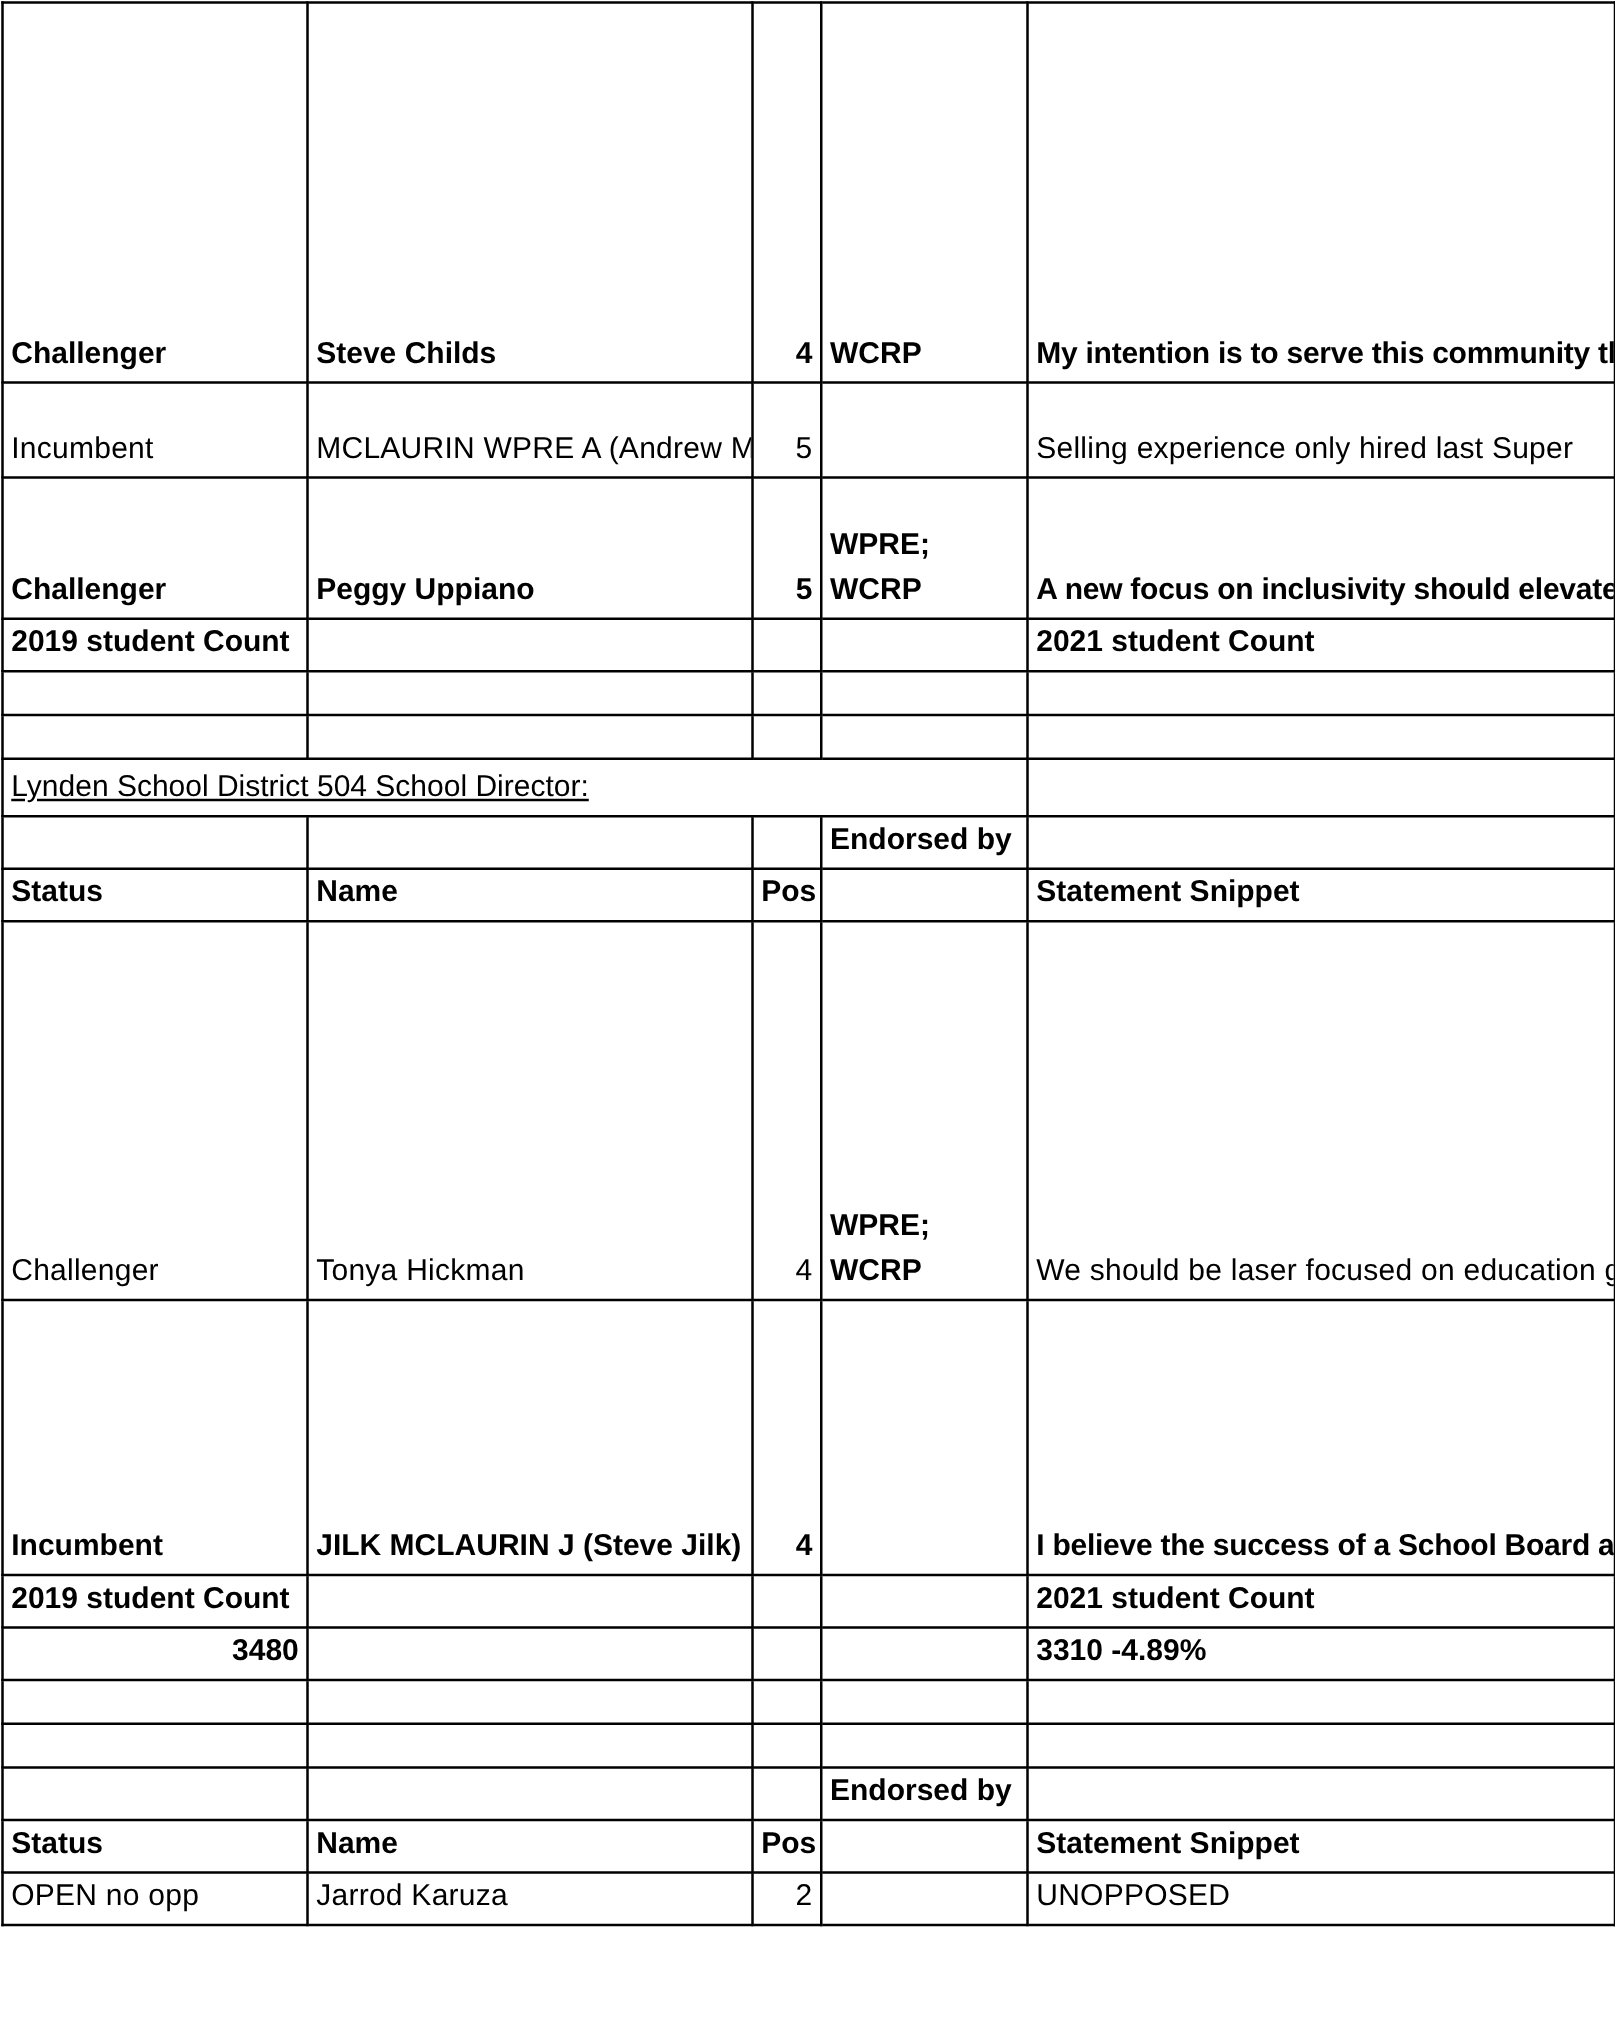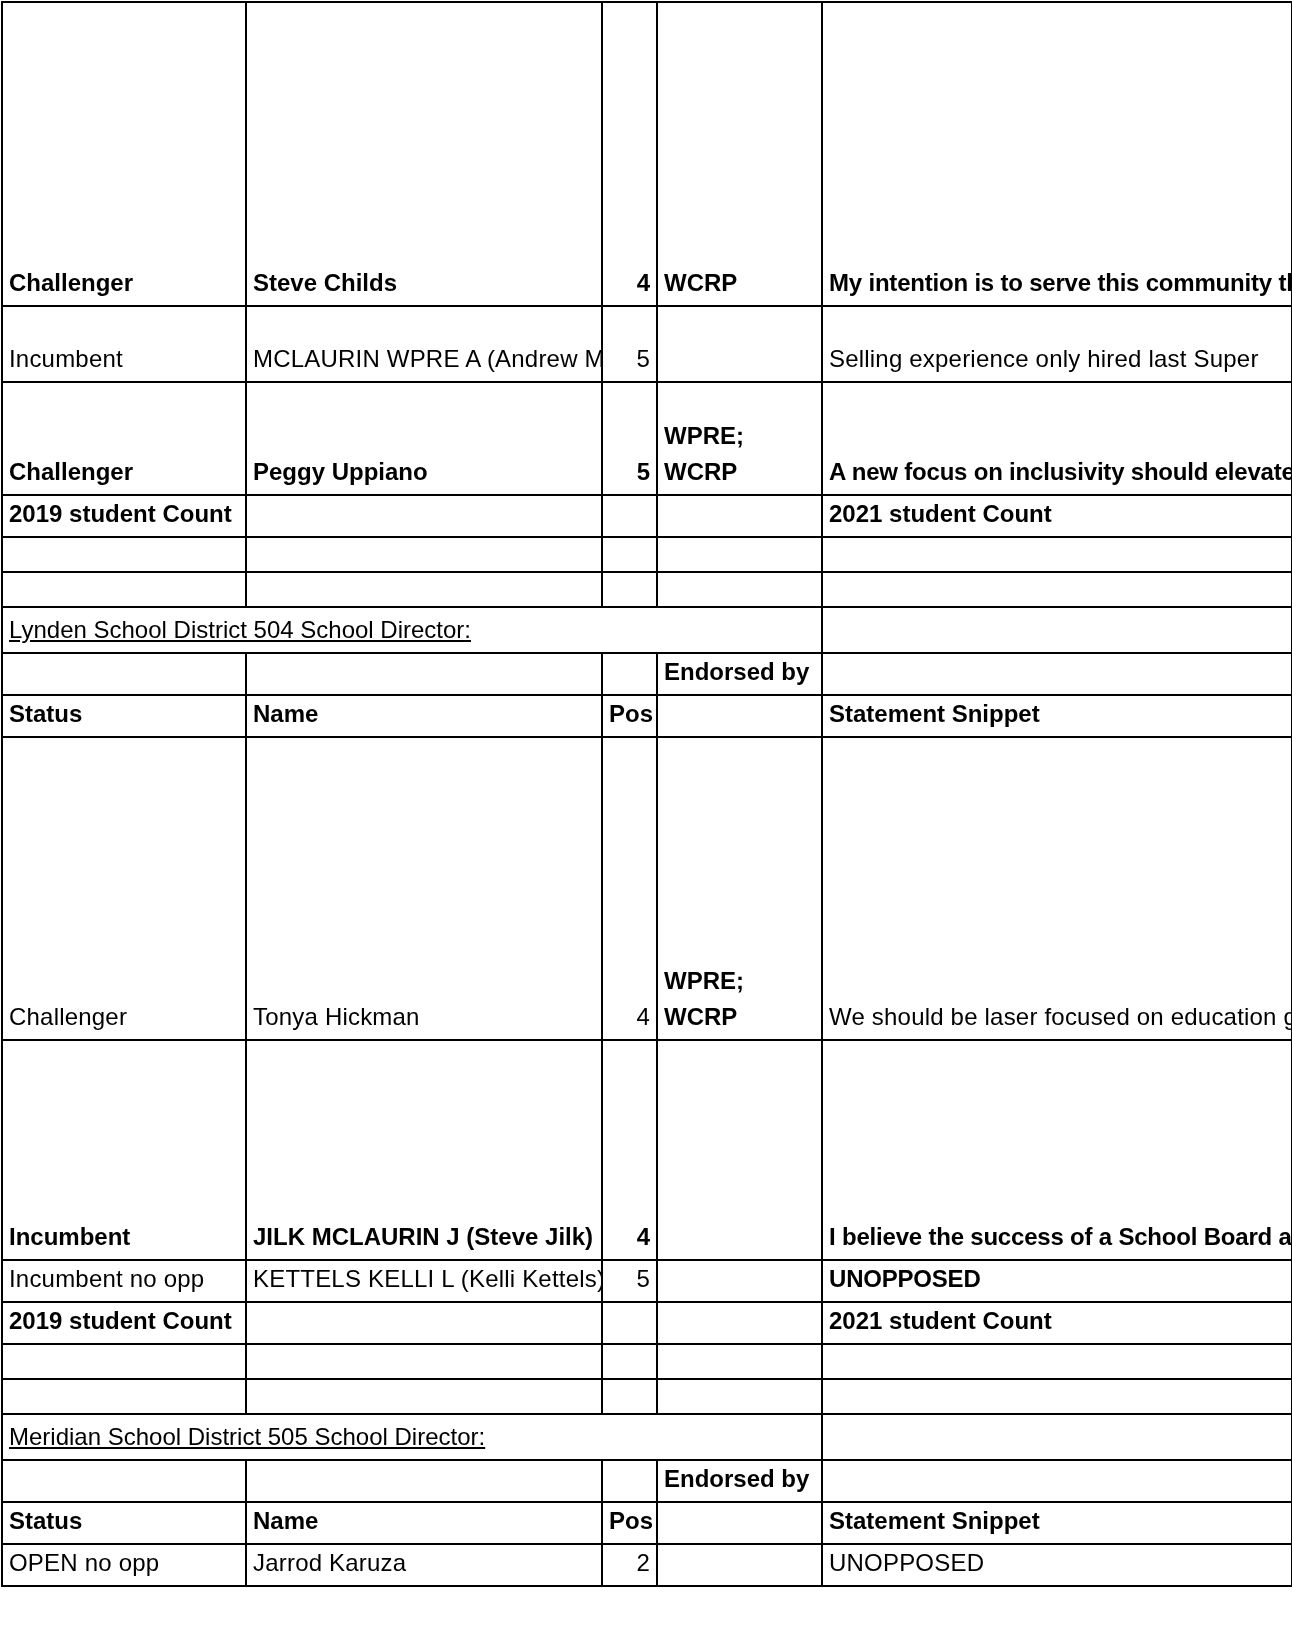--- a/index.html
+++ b/index.html
@@ -129,54 +129,50 @@
   </tr>
 
   <tr style="height:220px">
     <td class="bold">Incumbent</td>
     <td class="bold">JILK MCLAURIN J (Steve Jilk)</td>
     <td class="bold num">4</td>
     <td class="bold"></td>
     <td class="bold wrap stmt">I believe the success of a School Board and its individual members are realized by listening, discussing and collaborative decision making.  I believe I have shown that in my work on the Board.</td>
   </tr>
 
-  <tr style="height:38px">
-    <td class="normal">Incumbent no opp</td>
-    <td class="normal">KETTELS KELLI L (Kelli Kettels)</td>
-    <td class="normal num">5</td>
-    <td class="normal"></td>
-    <td class="bold stmt">UNOPPOSED</td>
-  </tr>
 
   <tr style="height:38px">
     <td class="bold">2019 student Count</td>
     <td></td>
     <td></td>
     <td></td>
     <td class="bold">2021 student Count</td>
+  </tr>
+  <tr style="height:38px">
+    <td class="bold num">3480</td>
+    <td></td>
+    <td></td>
+    <td></td>
+    <td class="bold">3310 -4.89%</td>
   </tr>
   <tr style="height:35px">
     <td></td>
         <td></td>
         <td></td>
         <td></td>
         <td></td>
   </tr>
   <tr style="height:35px">
     <td></td>
         <td></td>
         <td></td>
         <td></td>
         <td></td>
   </tr>
 
-  <tr style="height:46px">
-    <td colspan="4" class="title">Meridian School District 505 School Director:</td>
-    <td class="after-title"></td>
-  </tr>
   <tr style="height:38px">
     <td></td>
     <td></td>
     <td></td>
     <td class="bold">Endorsed by</td>
     <td></td>
   </tr>
   <tr style="height:38px">
     <td class="bold">Status</td>
     <td class="bold">Name</td>

